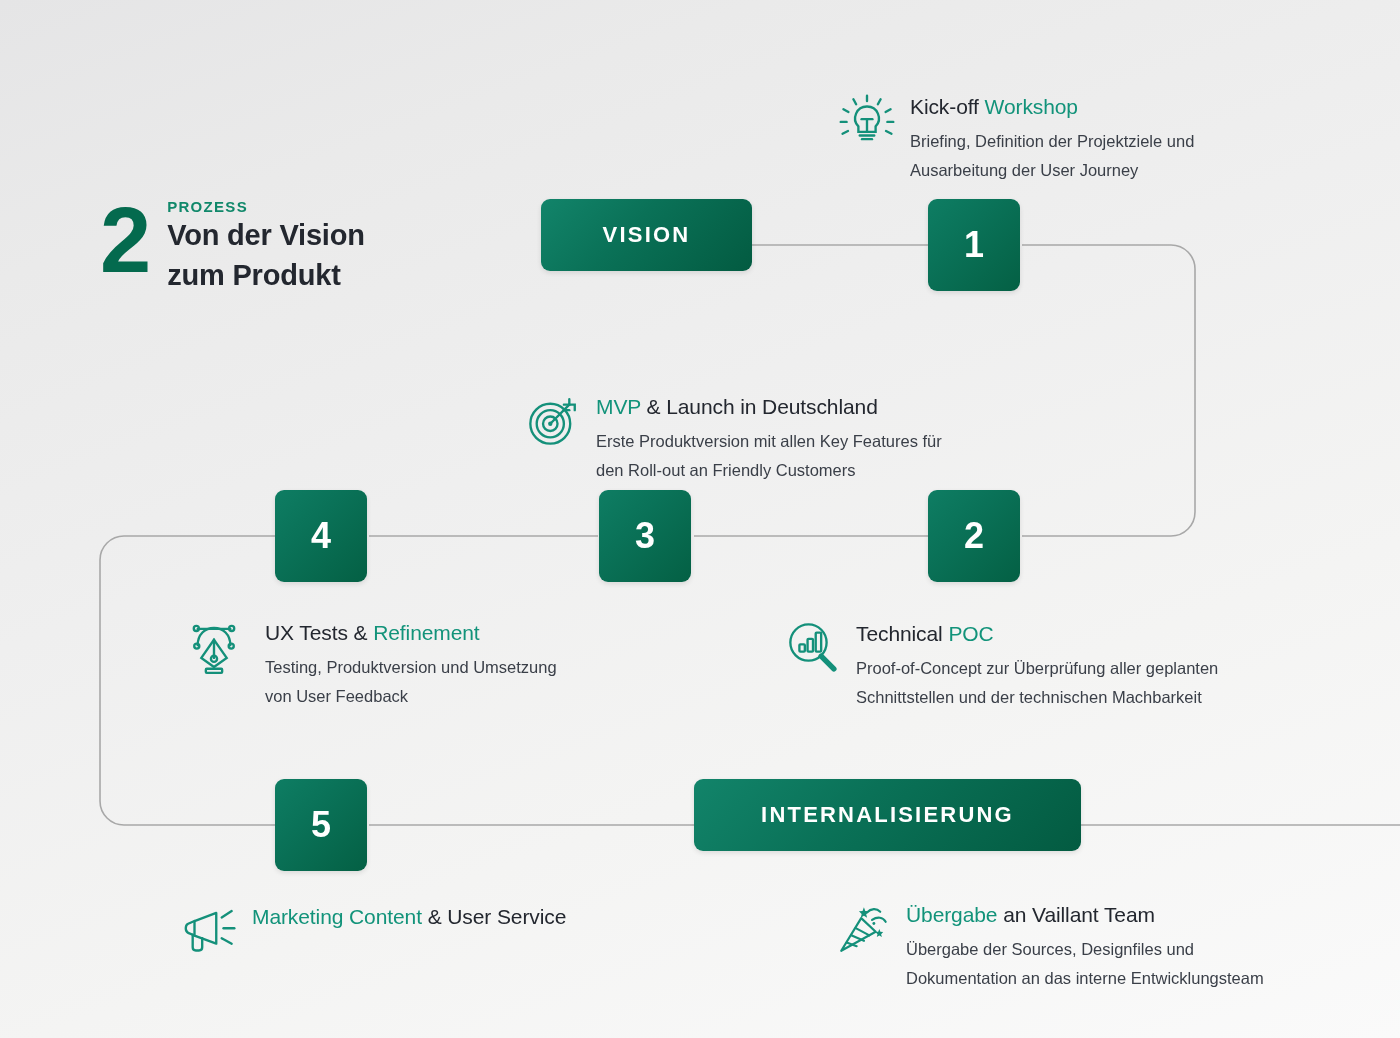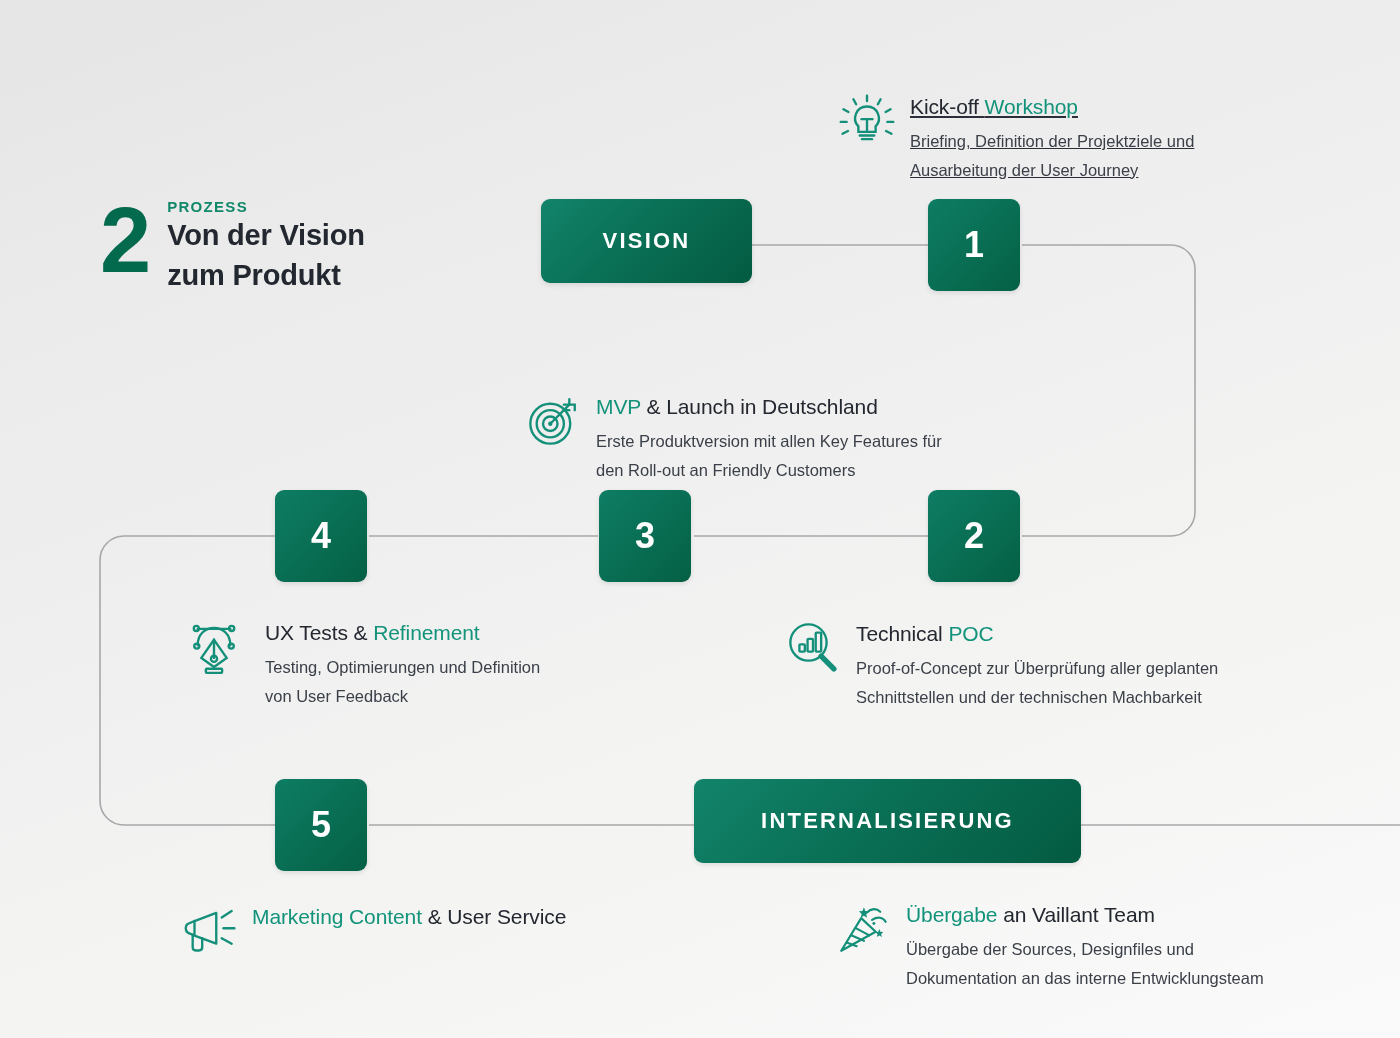--- a/index.html
+++ b/index.html
@@ -31,21 +31,21 @@
 
   
   .node {
     position:absolute; border-radius:9px; display:flex; align-items:center; justify-content:center;
     background: linear-gradient(135deg, #0e7d63 0%, #0a7258 38%, #046044 100%);
     box-shadow: 0 2px 5px rgba(0,0,0,0.10);
     color:#ffffff;
   }
   .node.num { width:92px; height:92px; font-size:36px; font-weight:600; }
   .node.stage {
-    height:84px; font-size:22px; font-weight:700; letter-spacing:2.2px;
+    height:72px; font-size:22px; font-weight:700; letter-spacing:2.2px;
     background: linear-gradient(135deg, #12846a 0%, #0a7157 42%, #035b41 100%);
   }
 
   
   .info { position:absolute; display:flex; align-items:flex-start; }
   .info .ico { flex:0 0 auto; width:58px; height:58px; margin-right:14px; }
   .info .ico svg { display:block; width:58px; height:58px; }
   .info .txt { padding-top:2px; }
   .info .ttl { font-size:21px; line-height:1.25; color:#23272f; margin-bottom:7px; letter-spacing:-0.1px; }
   .info .ttl .accent { color:#12937a; }
@@ -102,21 +102,21 @@
   <span>4</span>
 </div>
 <div class="node num" style="left:275px; top:779px;">
   <span>5</span>
 </div>
 
 <div class="node stage" style="left:694px; top:779px; width:387px;text-align:right;">
   <span>INTERNALISIERUNG</span>
 </div>
 
-<div class="info" style="left:838px; top:92px;text-decoration:underline;">
+<div class="info" style="left:838px; top:92px;">
   <div class="ico">
     <svg viewBox="0 0 64 64" stroke="#14907a" stroke-width="2.6" fill="none" stroke-linecap="round">
       <path d="M32 16 A13 13 0 0 0 22.5 38 L22.5 44 L41.5 44 L41.5 38 A13 13 0 0 0 32 16 Z"></path>
       <line x1="24" y1="48" x2="40" y2="48"></line>
       <line x1="26.5" y1="52" x2="37.5" y2="52"></line>
       <line x1="26" y1="30" x2="38" y2="30"></line>
       <line x1="32" y1="30" x2="32" y2="44"></line>
       <line x1="32" y1="4" x2="32" y2="10"></line>
       <line x1="17" y1="8" x2="20" y2="13.5"></line>
       <line x1="47" y1="8" x2="44" y2="13.5"></line>
@@ -197,21 +197,21 @@
       <circle cx="51.5" cy="11.5" r="2.8"></circle>
       <circle cx="13" cy="31" r="2.8"></circle>
       <circle cx="51" cy="31" r="2.8"></circle>
     </svg>
   </div>
   <div class="txt">
     <div class="ttl">
       <span>UX Tests &amp; </span><span class="accent">Refinement</span>
     </div>
     <div class="desc">
-      <div>Testing, Optimierungen und Definition</div>
+      <div>Testing, Produktversion und Umsetzung</div>
       <div>von User Feedback</div>
     </div>
   </div>
 </div>
 
 <div class="info" style="left:180px; top:902px;">
   <div class="ico">
     <svg viewBox="0 0 64 64" stroke="#14907a" stroke-width="2.6" fill="none" stroke-linecap="round" stroke-linejoin="round">
       <path d="M40 12 L40 46 L16 37 L16 21 Z"></path>
       <path d="M16 21 L9 24 C5.5 25.5 5.5 32.5 9 34 L16 37"></path>

